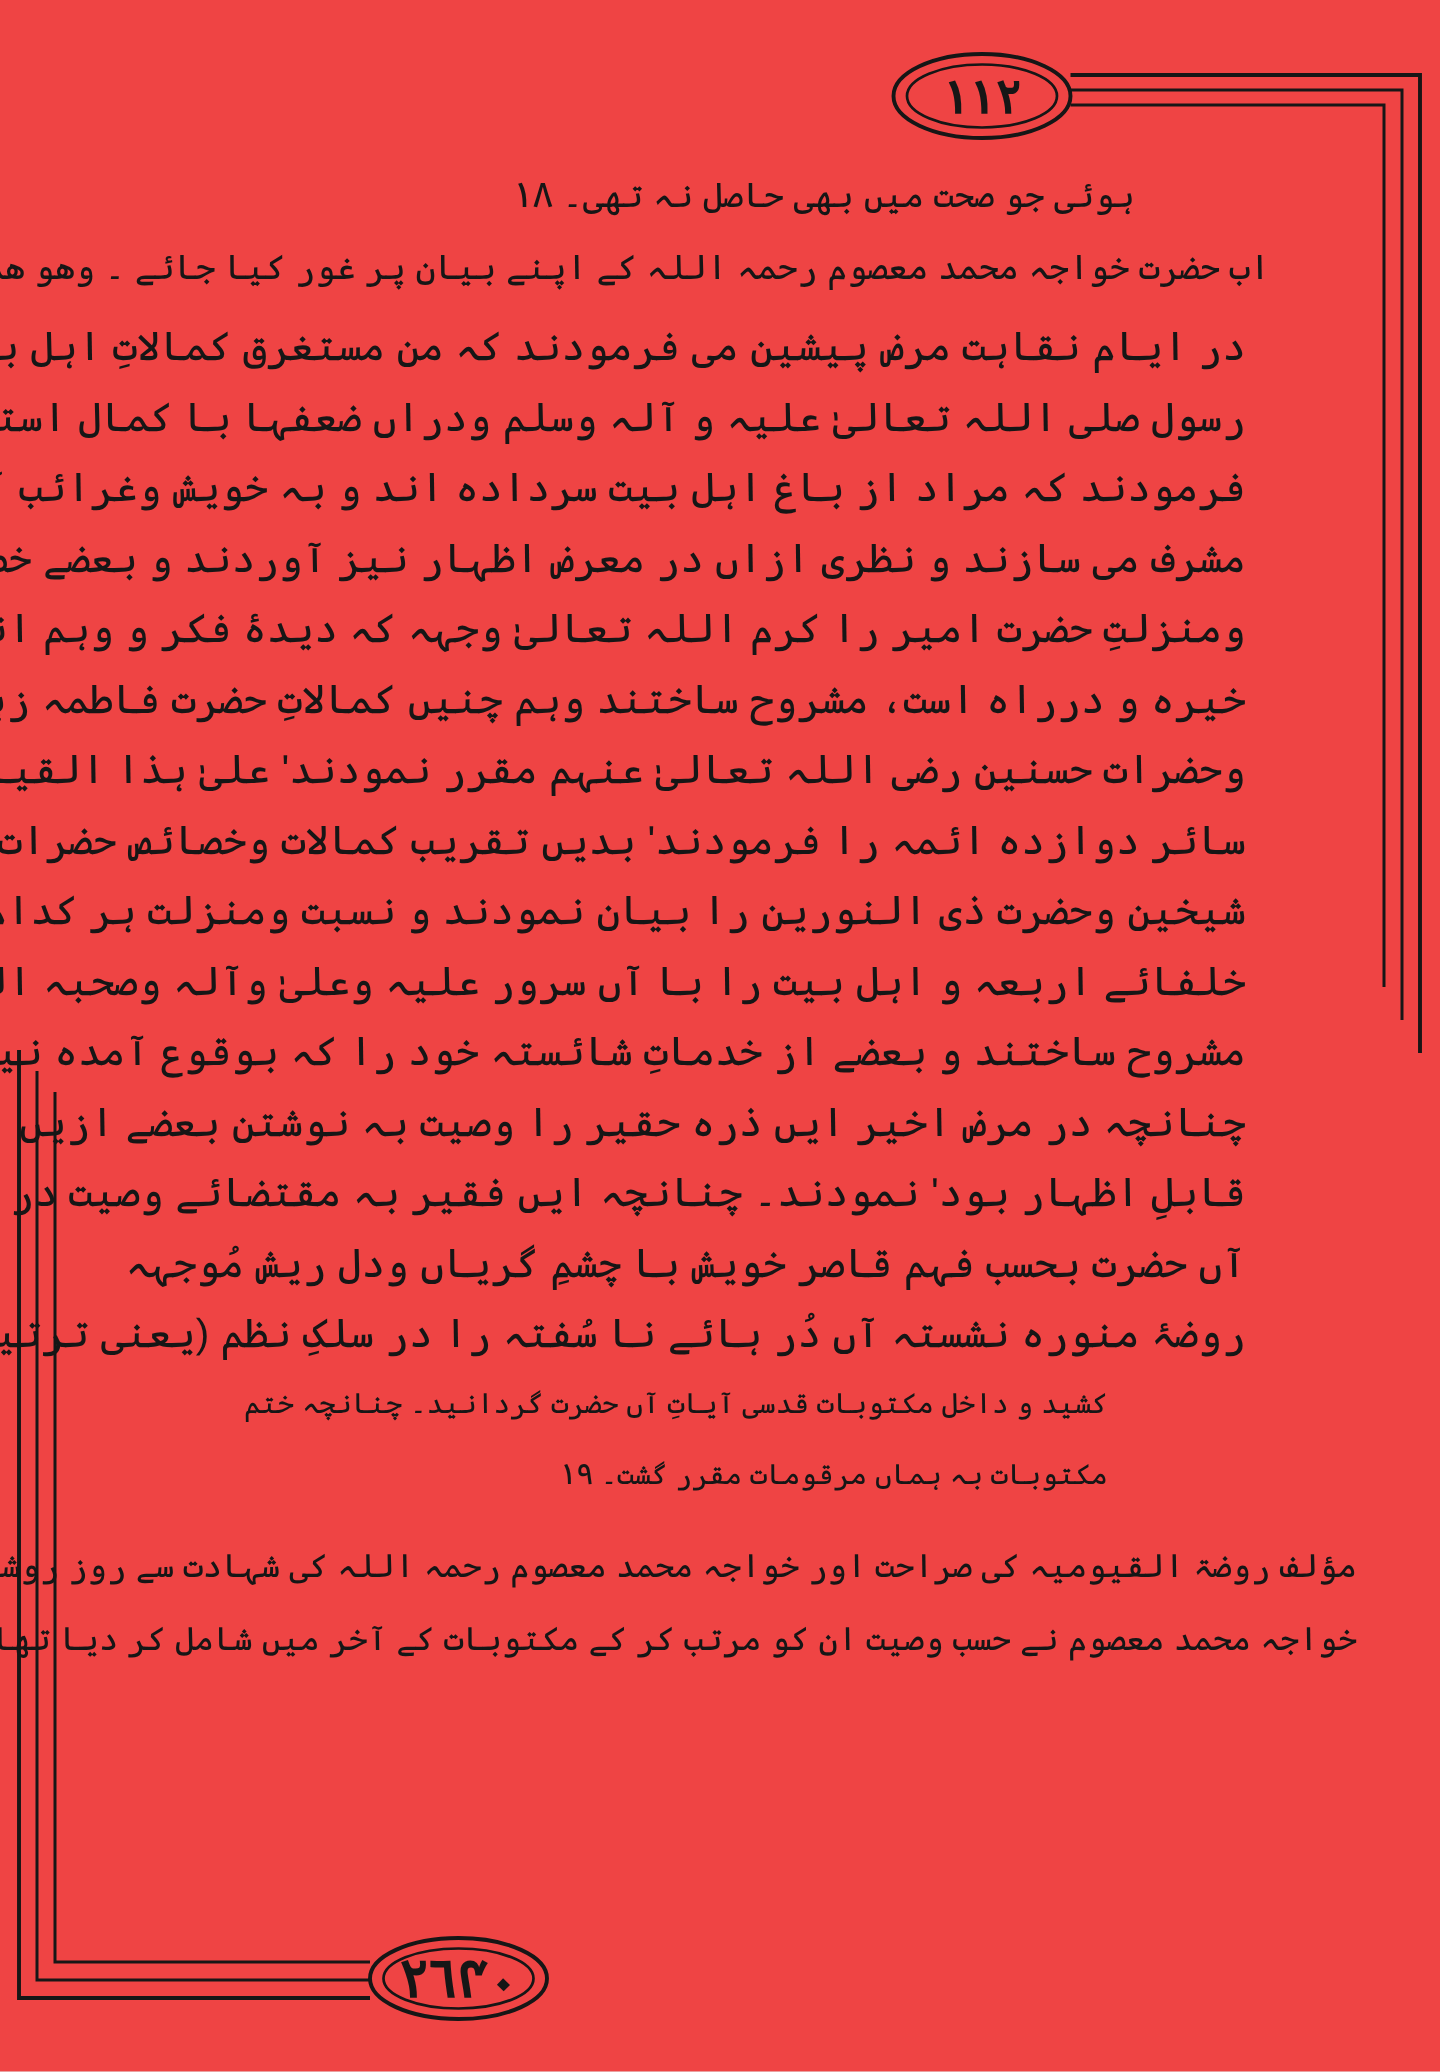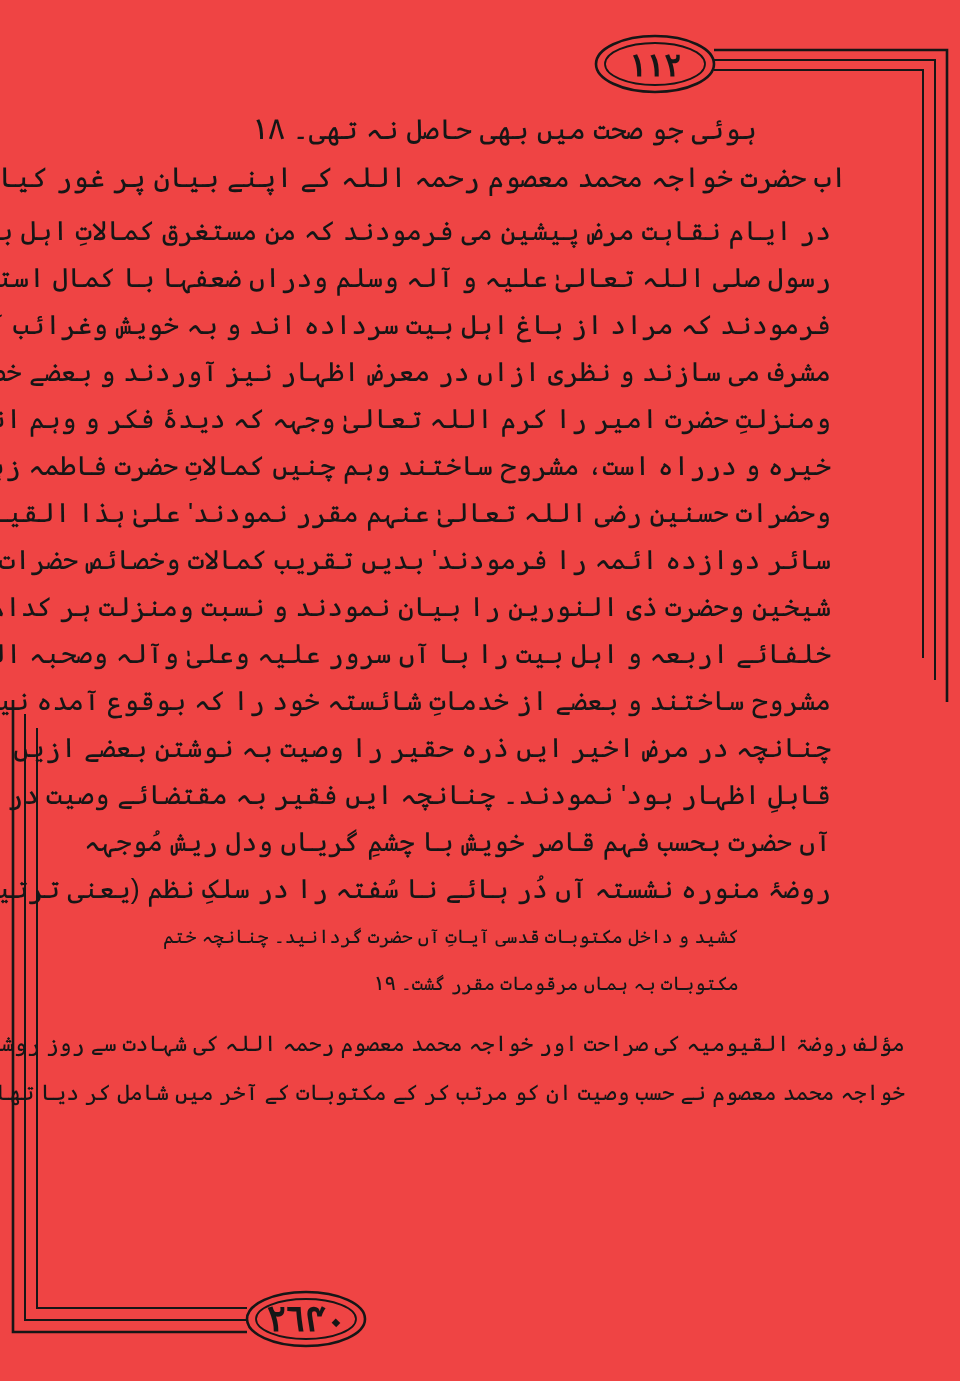--- a/index.html
+++ b/index.html
@@ -54,21 +54,21 @@
     position: absolute;
     top: 106px;
     left: 55px;
     width: 850px;
     direction: rtl;
     text-align: right;
   }
   .line {
     white-space: nowrap;
     line-height: 48px;
-    font-size: 28px;
+    font-size: 23px;
   }
   .intro-1 { padding-right: 148px; }
   .intro-2 { padding-right: 58px; }
   .quote-block {
     margin-top: 6px;
   }
   .quote-block .line {
     padding-right: 74px;
     line-height: 47px;
     font-size: 27px;

